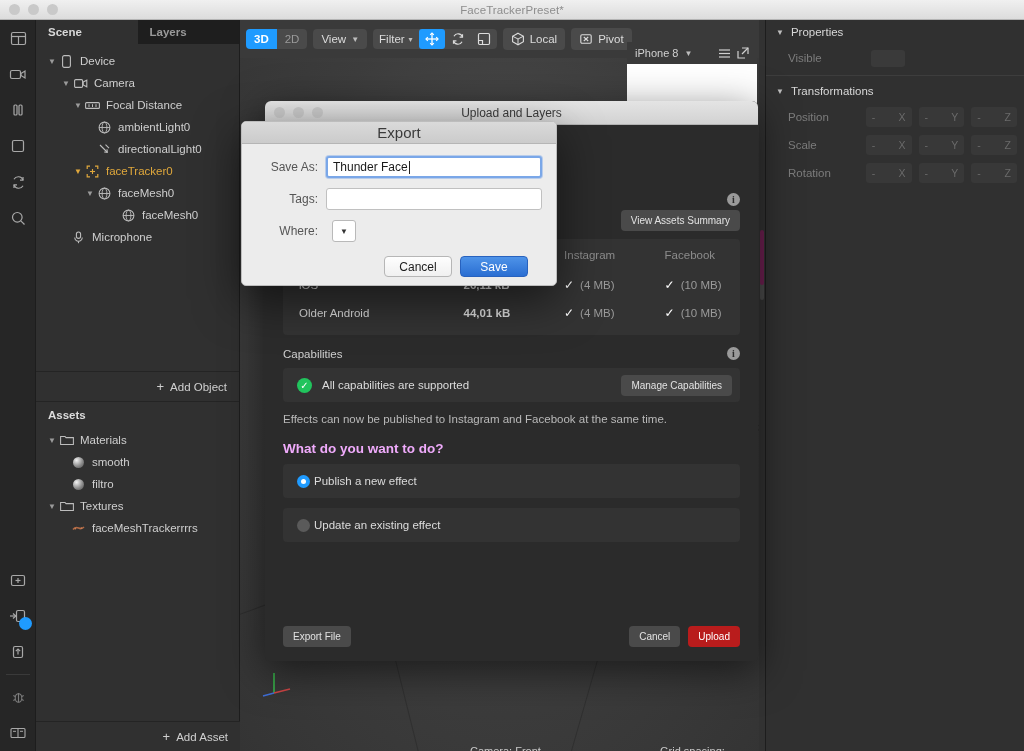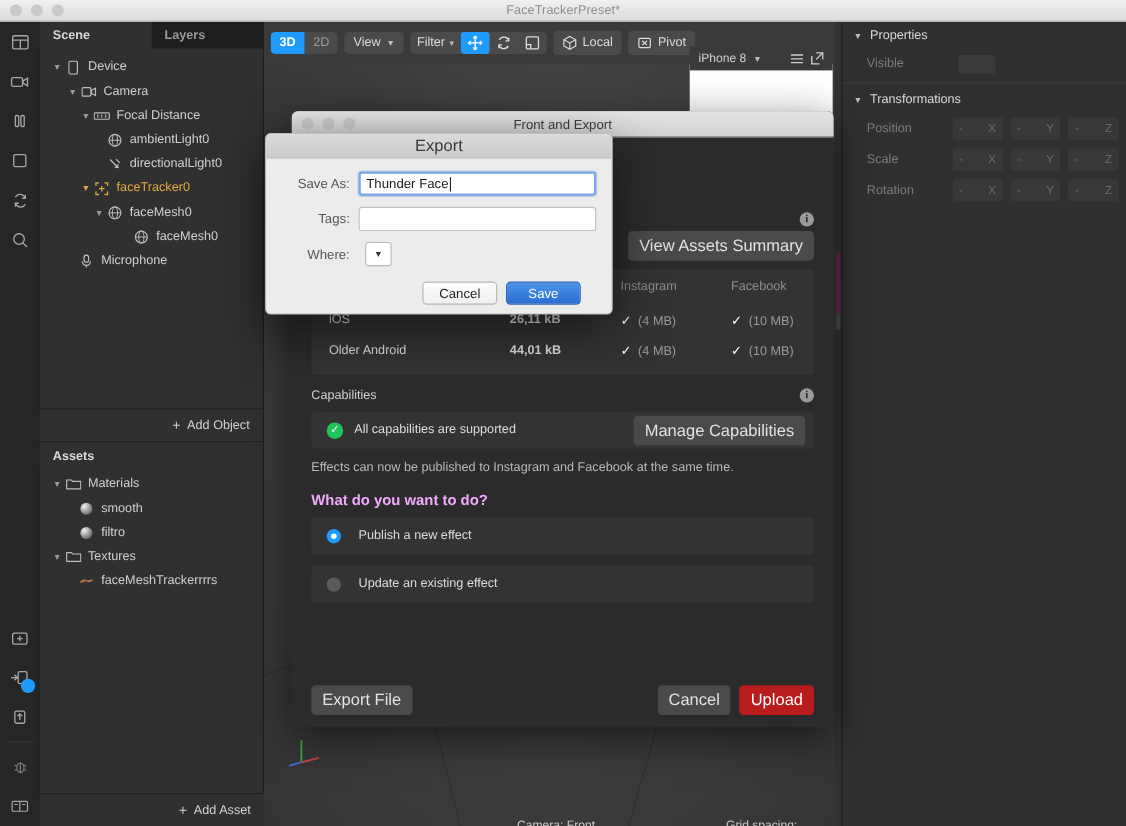--- a/index.html
+++ b/index.html
@@ -170,21 +170,21 @@
   .ue-intro { padding: 14px 18px 0 18px; font-size: 12px; color: #cfcfcf; }
   .ue-info-row { display: flex; justify-content: flex-end; padding: 6px 18px 0; }
   .icircle {
     width: 13px; height: 13px; border-radius: 50%; background: #9a9a9a; color: #2b2b2b;
     font-size: 10px; font-weight: bold; display: flex; align-items: center; justify-content: center;
     font-family: "Liberation Serif", serif;
   }
   .vas-row { display: flex; justify-content: flex-end; padding: 4px 18px 8px; }
   .btn {
     background: #4a4a4a; border: none; border-radius: 4px; color: #e2e2e2;
-    font-size: 15px; padding: 5px 10px; font-family: "Liberation Sans", sans-serif;
+    font-size: 10px; padding: 5px 10px; font-family: "Liberation Sans", sans-serif;
   }
   .btn.blue { background: #b91c1c; color: #fff; }
   .tablewrap { margin: 0 18px; background: #333333; border-radius: 4px; padding: 4px 0 8px; }
   table.devtbl { width: 100%; border-collapse: collapse; }
   table.devtbl th {
     text-align: left; font-size: 11.5px; color: #8c8c8c; font-weight: normal;
     padding: 6px 0 10px 16px;
   }
   table.devtbl td { font-size: 11.5px; color: #dcdcdc; padding: 7px 0 7px 16px; }
   td.size { color: #2ecf6f; font-weight: bold; }
@@ -198,21 +198,21 @@
   }
   .capleft { display: flex; align-items: center; gap: 10px; font-size: 11.5px; color: #dcdcdc; }
   .greencheck {
     width: 15px; height: 15px; border-radius: 50%; background: #21c45d;
     display: flex; align-items: center; justify-content: center; color: #fff; font-size: 10px;
   }
   .note { padding: 11px 18px 0; font-size: 11.5px; color: #b9b9b9; }
   .q { padding: 16px 18px 8px; font-size: 13.5px; font-weight: bold; color: #f0abfc; }
   .radio-row {
     margin: 0 18px 10px; background: #333333; border-radius: 4px; height: 34px;
-    display: flex; align-items: center; padding-left: 14px; gap: 16px;
+    display: flex; align-items: center; padding-left: 14px; gap: 4px;
     font-size: 11.5px; color: #dcdcdc;
   }
   .radio { width: 13px; height: 13px; border-radius: 50%; background: #5a5a5a; }
   .radio.on { background: #1f9bff; display: flex; align-items: center; justify-content: center; }
   .radio.on::after { content: ""; width: 5px; height: 5px; border-radius: 50%; background: #fff; }
   .ue-footer {
     position: absolute; bottom: 0; left: 0; width: 493px; height: 49px;
     display: flex; align-items: center; padding: 0 18px; justify-content: space-between; gap: 24px;
   }
   .ue-footer .rightgrp { display: flex; gap: 8px; }
@@ -699,21 +699,21 @@
     </div>
   </div>
 
   <div class="uewin">
     <div class="uewin-bar">
       <div class="traffic">
         <div class="tl"></div>
         <div class="tl"></div>
         <div class="tl"></div>
       </div>
-      <div class="t">Front and Export</div>
+      <div class="t">Upload and Layers</div>
     </div>
 
     <div class="ue-body">
       <div class="ue-intro" style="padding-top:48px">o Spark AR Hub.</div>
 
       <div class="ue-info-row">
         <span class="icircle">i</span>
       </div>
       <div class="vas-row">
         <button class="btn">View Assets Summary</button>

